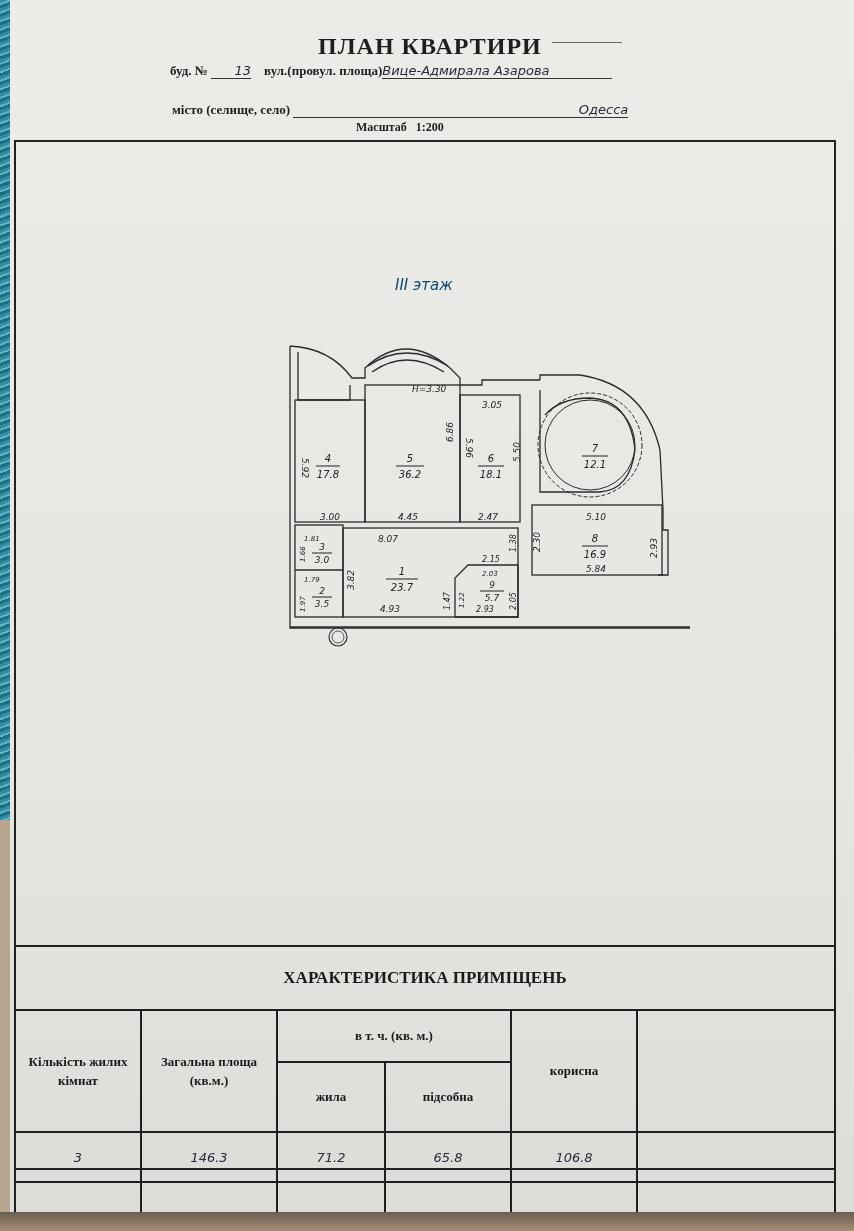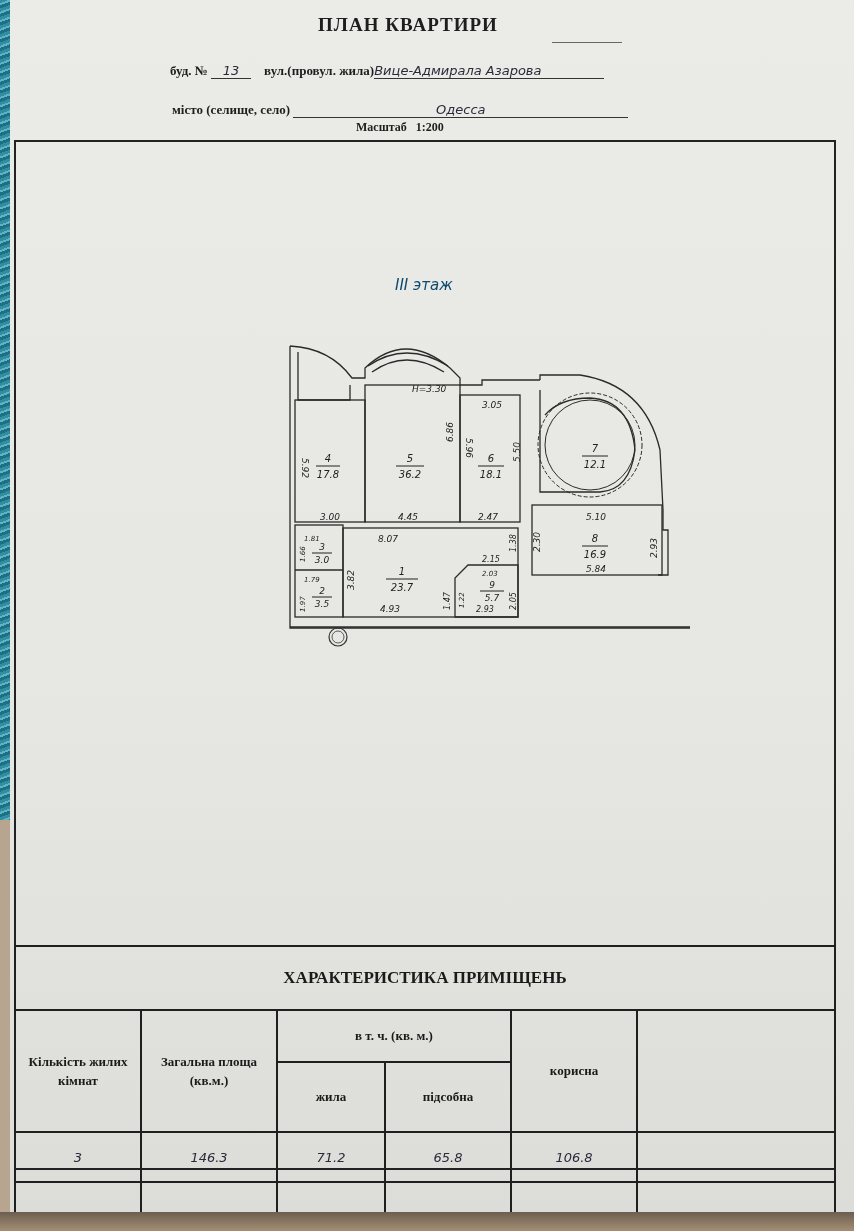--- a/index.html
+++ b/index.html
@@ -15,27 +15,27 @@
   .sheet {
     position:absolute; left:10px; top:0; width:844px; height:1212px;
     background:linear-gradient(180deg,#ebebe8 0%,#e6e6e3 60%,#dcdcd9 100%);
     transform-origin:top left;
   }
   .bottom-shadow {
     position:absolute; left:0; top:1212px; width:854px; height:19px;
     background:linear-gradient(180deg,#6b5e50,#a58e74);
   }
   .hdr { position:absolute; color:#1e1e1e; font-weight:bold; }
-  .title { left:318px; top:14px; font-size:19px; letter-spacing:1px; }
+  .title { left:318px; top:33px; font-size:24px; letter-spacing:1px; }
   .title-line { position:absolute; left:552px; top:42px; width:70px; border-top:1px solid #666; }
   .row1 { left:170px; top:63px; font-size:13px; }
   .row2 { left:172px; top:102px; font-size:13px; }
   .row3 { left:356px; top:120px; font-size:12px; }
   .hand { font-family:"DejaVu Sans", sans-serif; font-style:italic; font-weight:normal; color:#2a2a3a; font-size:13px; }
-  .uline { display:inline-block; border-bottom:1px solid #333; text-align:center; }
+  .uline { display:inline-block; border-bottom:1px solid #333; text-align:right; }
   .frame {
     position:absolute; left:14px; top:140px; width:822px; height:1030px;
     border:2px solid #222; box-sizing:border-box;
   }
   .floor-label { position:absolute; left:395px; top:276px; font-size:15px; font-style:italic; font-family:"DejaVu Sans", sans-serif; color:#0c4a6e; }
   svg.plan { position:absolute; left:270px; top:330px; }
   .tbl {
     position:absolute; left:14px; top:945px; width:822px; height:225px;
   }
   .tbl table { border-collapse:collapse; width:100%; height:100%; }
@@ -54,21 +54,21 @@
   
 </div>
 
 <div class="hdr title">ПЛАН КВАРТИРИ</div>
 <div class="title-line"></div>
 
 <div class="hdr row1">
   <span>буд. №</span>
   <span class="uline hand" style="width:40px">13</span>
   &nbsp;&nbsp;
-  <span>вул.(провул. жила)</span><span class="uline hand" style="width:230px;text-align:left">Вице-Адмирала Азарова</span>
+  <span>вул.(провул. площа)</span><span class="uline hand" style="width:230px;text-align:left">Вице-Адмирала Азарова</span>
 </div>
 
 <div class="hdr row2">
   <span>місто (селище, село)</span>
   <span class="uline hand" style="width:335px">Одесса</span>
 </div>
 
 <div class="hdr row3">
   <span>Масштаб</span>&nbsp;&nbsp;
   <span>1:200</span>

